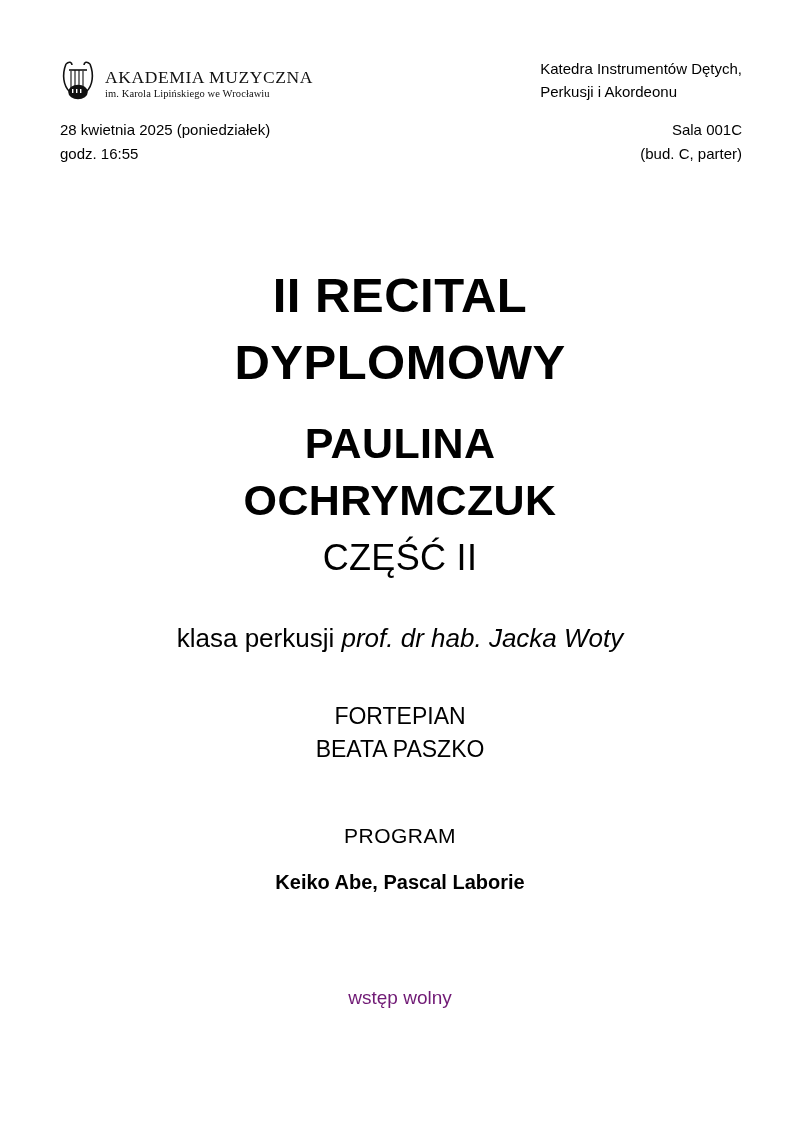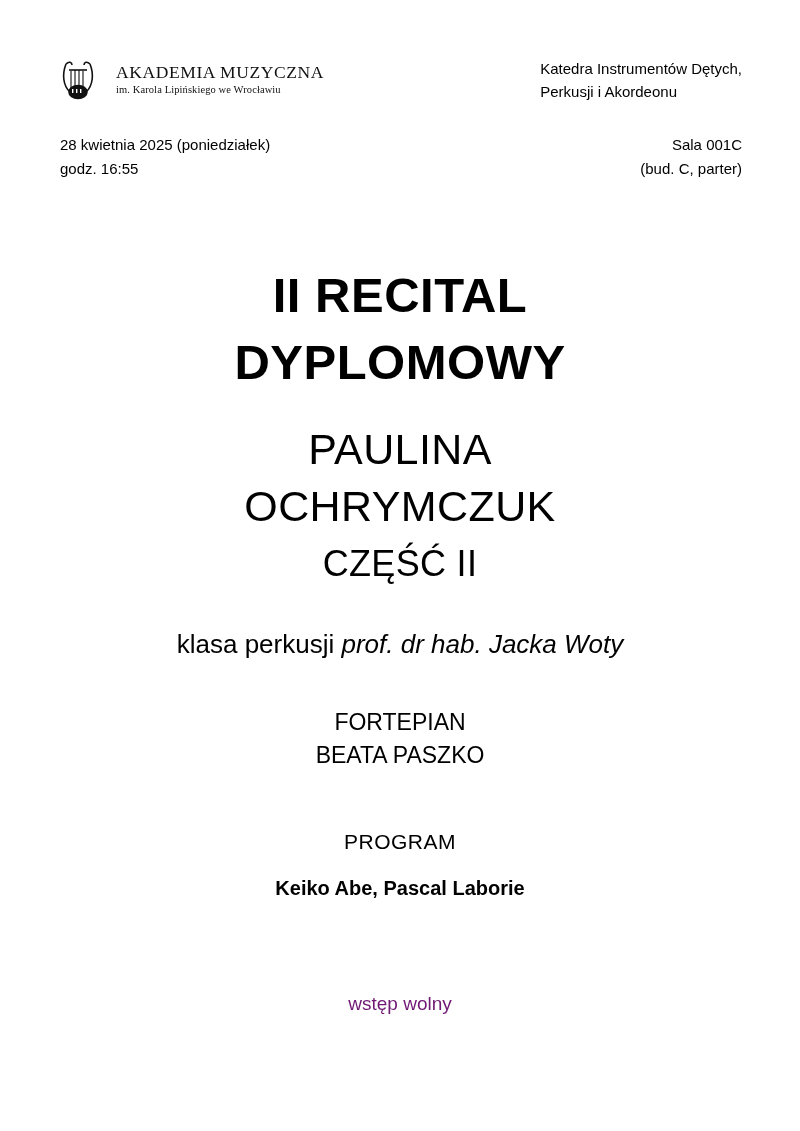--- a/index.html
+++ b/index.html
@@ -28,22 +28,22 @@
     top: 58px;
     left: 60px;
     right: 58px;
     display: flex;
     justify-content: space-between;
     align-items: flex-start;
   }
 
   .brand {
     display: flex;
-    align-items: center;
-    gap: 20px;
+    align-items: flex-end;
+    gap: 9px;
   }
 
   .lyre {
     width: 36px;
     height: 42px;
     flex: 0 0 auto;
   }
 
   .brand-text {
     line-height: 1.15;
@@ -70,21 +70,21 @@
     line-height: 1.5;
     font-weight: 400;
     color: #000;
     max-width: 320px;
   }
   .dept div { white-space: nowrap; }
 
   
   .meta {
     position: absolute;
-    top: 133px;
+    top: 118px;
     left: 60px;
     right: 58px;
     display: flex;
     justify-content: space-between;
     align-items: flex-start;
     font-size: 15px;
     line-height: 1.6;
   }
   .meta .left div,
   .meta .right div { white-space: nowrap; }
@@ -101,23 +101,23 @@
 
   .title {
     font-size: 49px;
     font-weight: bold;
     letter-spacing: 0.5px;
     line-height: 1.36;
     margin: 0;
   }
 
   .performer {
-    margin-top: 26px;
+    margin-top: 20px;
     font-size: 43px;
-    font-weight: normal;
+    font-weight: bold;
     letter-spacing: 0.4px;
     line-height: 1.32;
   }
 
   .part {
     margin-top: 8px;
     font-size: 36px;
     font-weight: 400;
     letter-spacing: 0.3px;
   }

